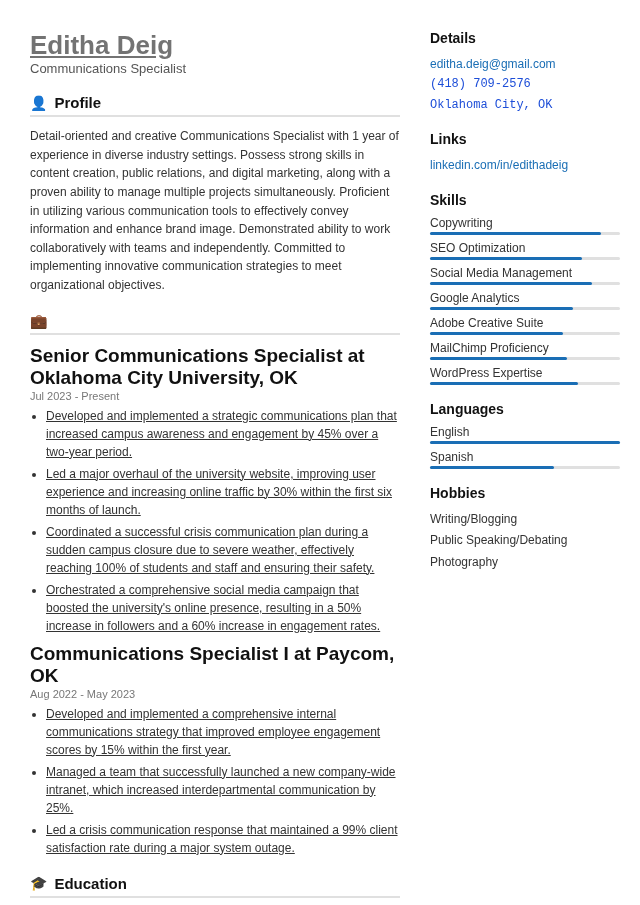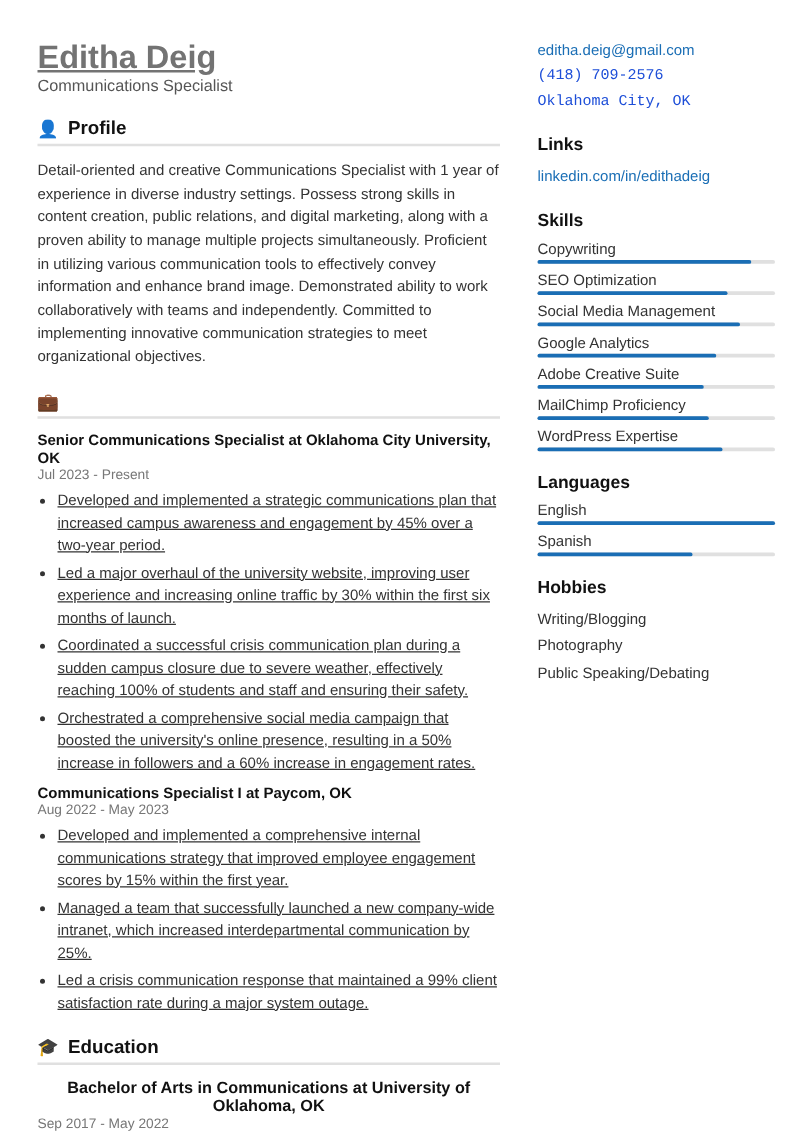--- a/index.html
+++ b/index.html
@@ -54,21 +54,21 @@
     .section-icon {
       font-size: 14px;
       color: #333;
     }
     .profile-text {
       font-size: 12px;
       color: #333;
       line-height: 1.55;
     }
     .job-title {
-      font-size: 12px;
+      font-size: 19px;
       font-weight: bold;
       color: #111;
       margin-bottom: 1px;
     }
     .job-date {
       font-size: 11px;
       color: #777;
       margin-bottom: 5px;
     }
     .job-bullets {
@@ -217,20 +217,21 @@
         <div class="edu-date">Sep 2017 - May 2022</div>
 
       </div>
     </div>
 
   </div>
 
   <div class="right-col">
 
     <div class="right-section">
+      <div class="right-section-title">Details</div>
       <a class="detail-link" href="mailto:editha.deig@gmail.com">editha.deig@gmail.com</a>
       <div class="detail-text">(418) 709-2576</div>
       <div class="detail-text">Oklahoma City, OK</div>
     </div>
 
     <div class="right-section">
       <div class="right-section-title">Links</div>
       <a class="detail-link" href="#">linkedin.com/in/edithadeig</a>
     </div>
 
@@ -292,17 +293,17 @@
         <div class="lang-name">Spanish</div>
         <div class="lang-bar-bg">
             <div class="lang-bar-fill" style="width:65%"></div>
           </div>
       </div>
     </div>
 
     <div class="right-section">
       <div class="right-section-title">Hobbies</div>
       <div class="hobby-text">Writing/Blogging</div>
+      <div class="hobby-text">Public Speaking/Debating</div>
       <div class="hobby-text">Photography</div>
-      <div class="hobby-text">Public Speaking/Debating</div>
     </div>
   </div>
 </div>
 
 </body></html>

